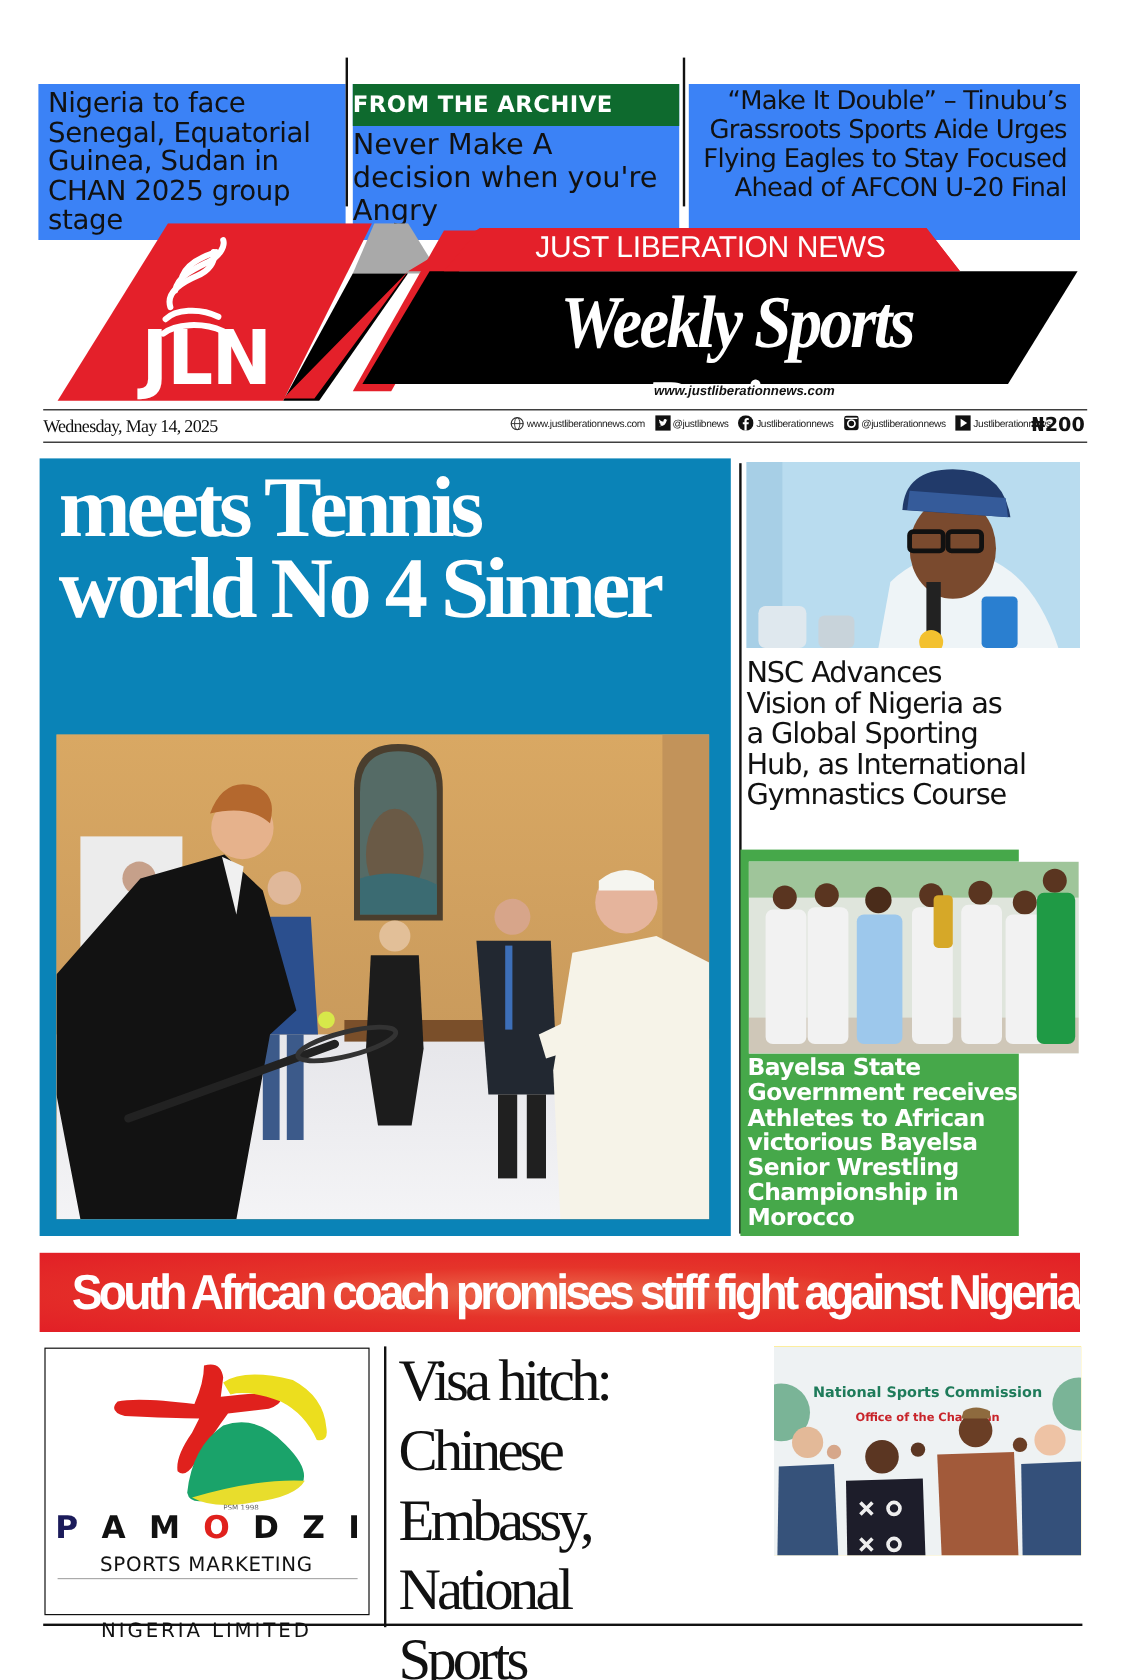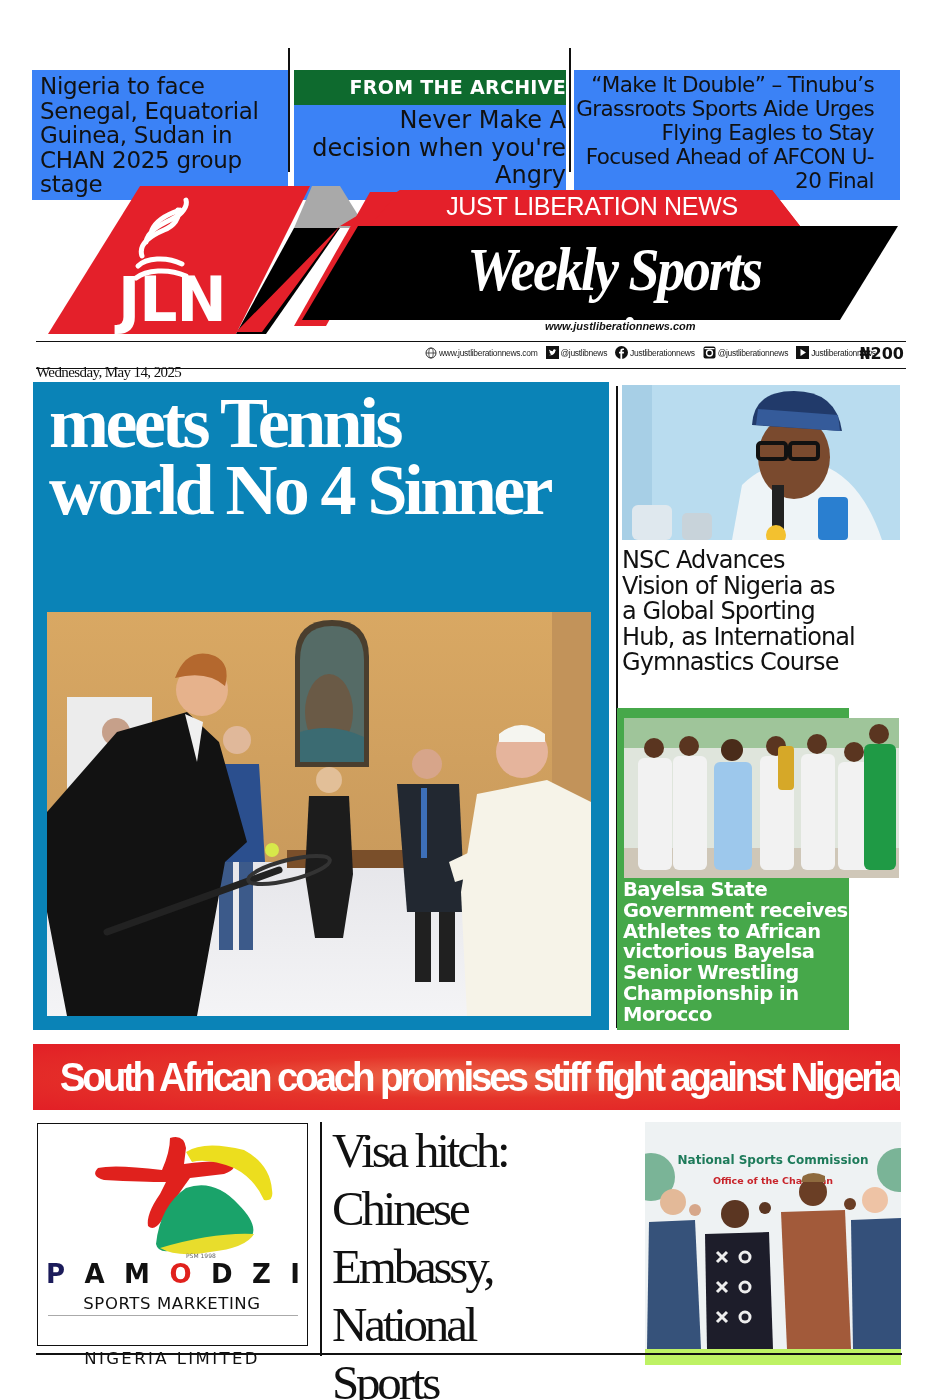--- a/index.html
+++ b/index.html
@@ -5,39 +5,39 @@
   * { box-sizing: border-box; margin: 0; padding: 0; }
   html, body { width: 934px; height: 1400px; background: #ffffff; overflow: hidden; }
   body { position: relative; font-family: "Liberation Sans", sans-serif; color: #111; }
 
   
   .teasers { position: absolute; left: 32px; top: 46px; width: 868px; height: 130px; }
   .teaser { position: absolute; top: 0; height: 130px; background: #3b82f6; margin-top: 24px; }
   .teaser-left { left: 0; width: 256px; padding: 4px 8px; }
   .teaser-left .t-text { font-family: "DejaVu Sans", sans-serif; font-size: 23px; line-height: 24.5px; letter-spacing: -0.3px; color: #111; }
   .vline-1 { position: absolute; left: 256px; top: 2px; width: 2px; height: 124px; background: #111; }
-  .teaser-mid { left: 262px; width: 272px; text-align: right; }
+  .teaser-mid { left: 262px; width: 272px; text-align: left; }
   .archive-badge { display: block; background: #0e6a2e; color: #fff; font-family: "DejaVu Sans", sans-serif; font-weight: bold; font-size: 19px; height: 35px; line-height: 35px; letter-spacing: 0.3px; }
   .teaser-mid .t-text { font-family: "DejaVu Sans", sans-serif; font-size: 24px; line-height: 27.5px; padding-top: 2px; color: #111; }
   .vline-2 { position: absolute; left: 537px; top: 2px; width: 2px; height: 124px; background: #111; }
-  .teaser-right { left: 542px; width: 326px; text-align: right; padding: 3px 26px 0 0; }
+  .teaser-right { left: 542px; width: 326px; text-align: right; padding: 3px 11px 0 0; }
   .teaser-right .t-text { font-family: "DejaVu Sans", sans-serif; font-size: 21.5px; line-height: 24px; letter-spacing: -0.6px; color: #111; }
 
   
   .masthead { position: absolute; left: 40px; top: 186px; width: 870px; height: 150px; }
   .mast-svg { position: absolute; left: 0; top: 0; }
   .jln-text { position: absolute; left: 78px; top: 78px; font-family: "DejaVu Sans", sans-serif; font-weight: bold; font-size: 60px; color: #fff; letter-spacing: -1px; transform: scaleY(1.05); }
   .brand-sub { position: absolute; left: 382px; top: 6px; width: 340px; text-align: center; font-family: "Liberation Sans", sans-serif; font-size: 25px; color: #fff; letter-spacing: -0.3px; }
   .brand-title { position: absolute; left: 344px; top: 48px; width: 460px; text-align: center; font-family: "Liberation Serif", serif; font-weight: bold; font-style: italic; font-size: 62px; color: #fff; letter-spacing: -2.5px; transform: scaleX(0.9); transform-origin: center; line-height: 70px; }
   .brand-url { position: absolute; left: 505px; top: 134px; font-family: "Liberation Sans", sans-serif; font-style: italic; font-weight: bold; font-size: 11px; color: #111; }
 
   
   .rule { position: absolute; height: 1px; background: #111; }
   .dateline { position: absolute; left: 36px; top: 344px; width: 870px; height: 22px; }
-  .date-text { position: absolute; left: 0; top: 20px; font-family: "Liberation Serif", serif; font-size: 15px; letter-spacing: -0.6px; color: #111; }
+  .date-text { position: absolute; left: 0; top: 4px; font-family: "Liberation Serif", serif; font-size: 15px; letter-spacing: -0.6px; color: #111; }
   .issue-text { position: absolute; left: 165px; top: 4px; font-family: "Liberation Serif", serif; font-size: 12.5px; letter-spacing: -0.5px; color: #111; margin-top: 36px; }
   .socials { position: absolute; left: 388px; top: 2px; display: flex; align-items: center; gap: 8px; font-family: "Liberation Sans", sans-serif; font-size: 8.5px; color: #222; letter-spacing: -0.3px; }
   .social { display: flex; align-items: center; gap: 2px; }
   .ic { display: inline-flex; width: 13px; height: 13px; align-items: center; justify-content: center; }
   .price { position: absolute; right: 2px; top: 0; font-family: "DejaVu Sans", sans-serif; font-weight: bold; font-size: 16px; color: #111; }
 
   
   .lead { position: absolute; left: 33px; top: 382px; width: 576px; height: 648px; background: #0a83b7; }
   .lead-headline { position: absolute; left: 16px; top: 8px; width: 560px; font-family: "Liberation Serif", serif; font-weight: bold; font-size: 72px; line-height: 67px; letter-spacing: -3.6px; color: #fff; }
   .lead-photo { position: absolute; left: 14px; top: 230px; width: 544px; height: 404px; overflow: hidden; background: #d7a868; }
@@ -56,21 +56,21 @@
 
   
   .ad-box { position: absolute; left: 37px; top: 1123px; width: 271px; height: 223px; border: 1.5px solid #111; background: #fff; }
   .ad-logo { position: absolute; left: 36px; top: 10px; }
   .ad-brand { position: absolute; left: 8px; top: 135px; width: 254px; display: flex; justify-content: space-between; font-family: "DejaVu Sans", sans-serif; font-weight: bold; font-size: 26px; color: #111; }
   .ad-line1 { position: absolute; left: 0; top: 170px; width: 268px; text-align: center; font-family: "DejaVu Sans", sans-serif; font-size: 16.5px; letter-spacing: 0.6px; color: #111; }
   .ad-line2 { position: absolute; left: 0; top: 193px; width: 268px; text-align: center; font-family: "DejaVu Sans", sans-serif; font-size: 16.5px; letter-spacing: 2.4px; color: #111; margin-top: 32px; }
   .ad-sep { position: absolute; left: 10px; top: 191px; width: 250px; height: 1px; background: #aaa; }
   .bottom-vrule { position: absolute; left: 320px; top: 1122px; width: 1.5px; height: 234px; background: #111; }
   .visa-headline { position: absolute; left: 332px; top: 1122px; width: 310px; font-family: "Liberation Serif", serif; font-size: 49px; line-height: 58px; letter-spacing: -3.2px; color: #111; }
-  .visa-photo { position: absolute; left: 645px; top: 1122px; width: 256px; height: 243px; overflow: hidden; background: #bef264; }
+  .visa-photo { position: absolute; left: 645px; top: 1122px; width: 256px; height: 174px; overflow: hidden; background: #fde047; }
   .bottom-rule { position: absolute; left: 36px; top: 1353px; width: 866px; height: 1.5px; background: #111; }
 </style>
 </head>
 <body>
 
 <div class="teasers">
   <a class="teaser teaser-left">
     <div class="t-text">Nigeria to face Senegal, Equatorial Guinea, Sudan in CHAN 2025 group stage</div>
   </a>
   <div class="vline-1"></div>

